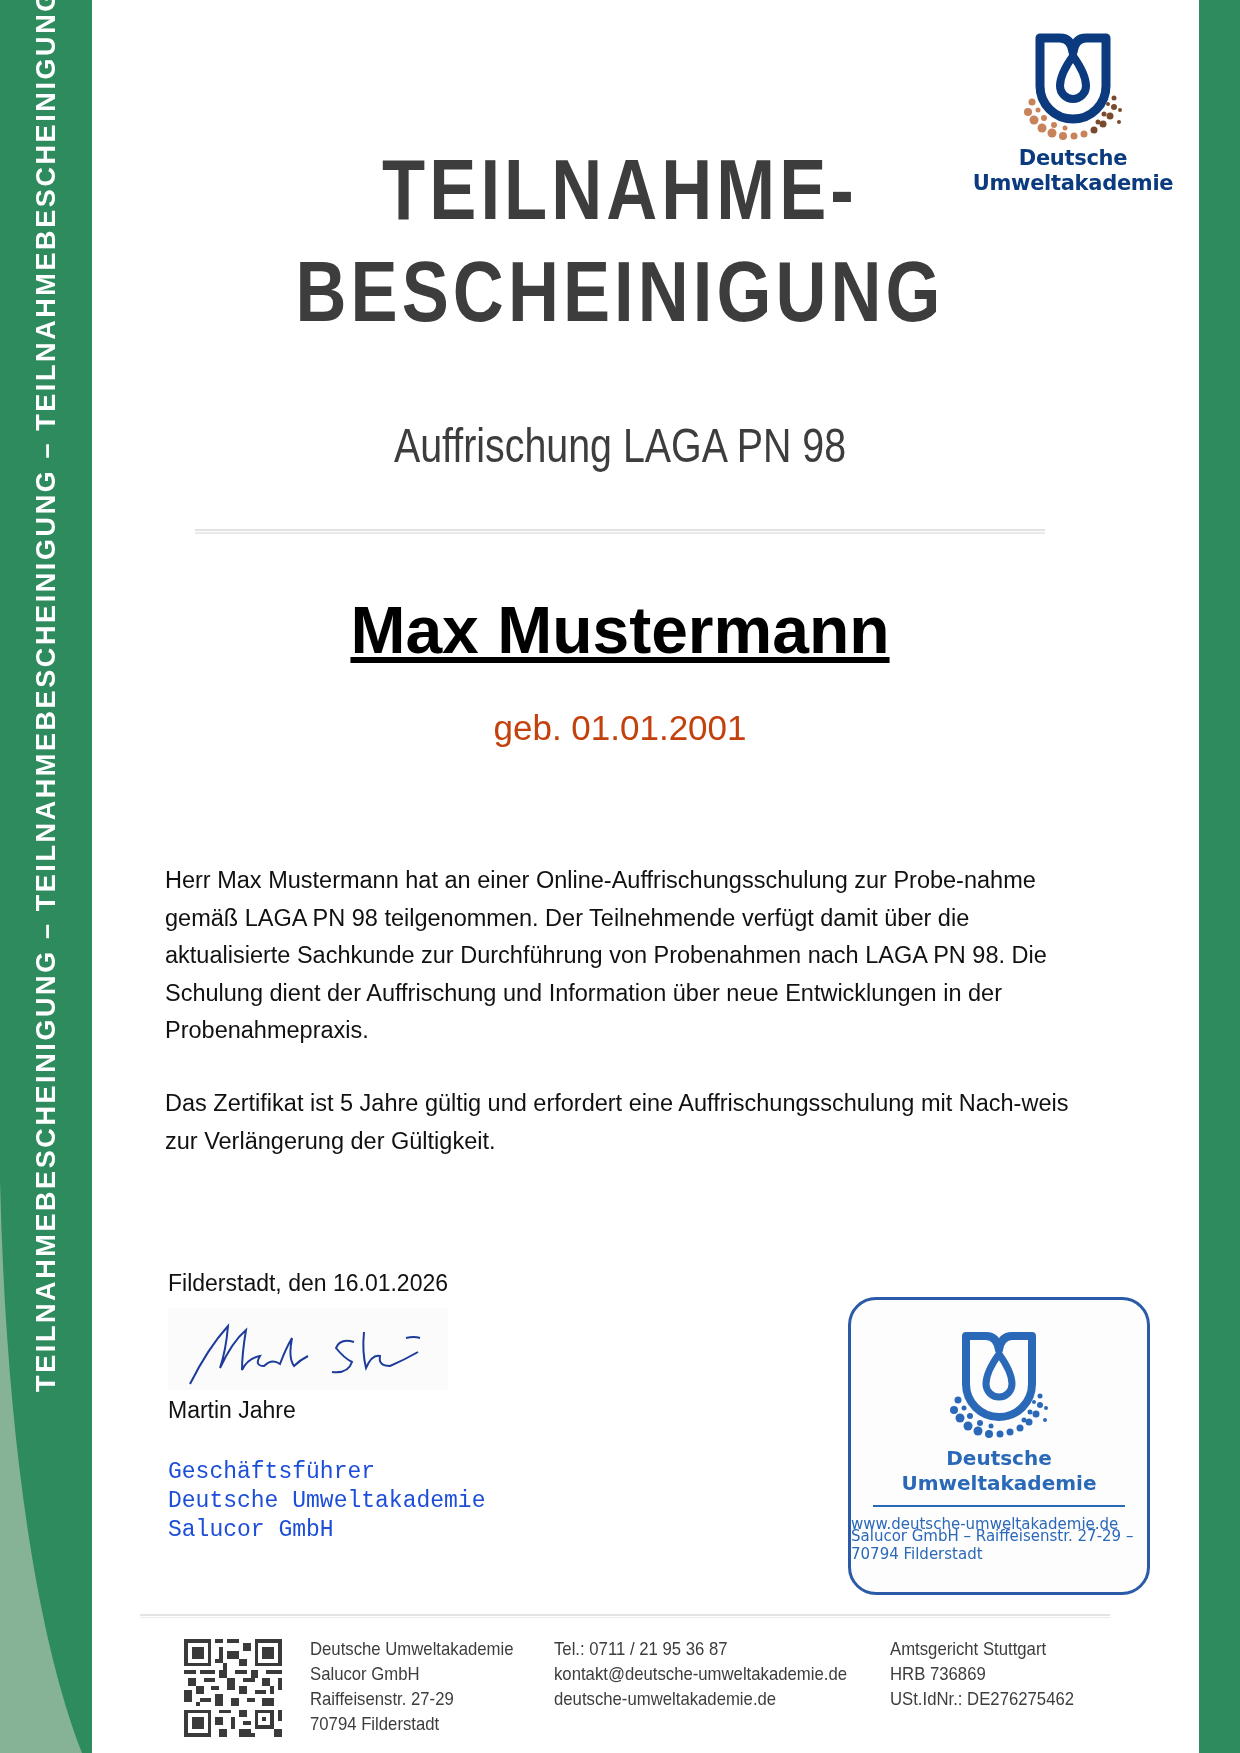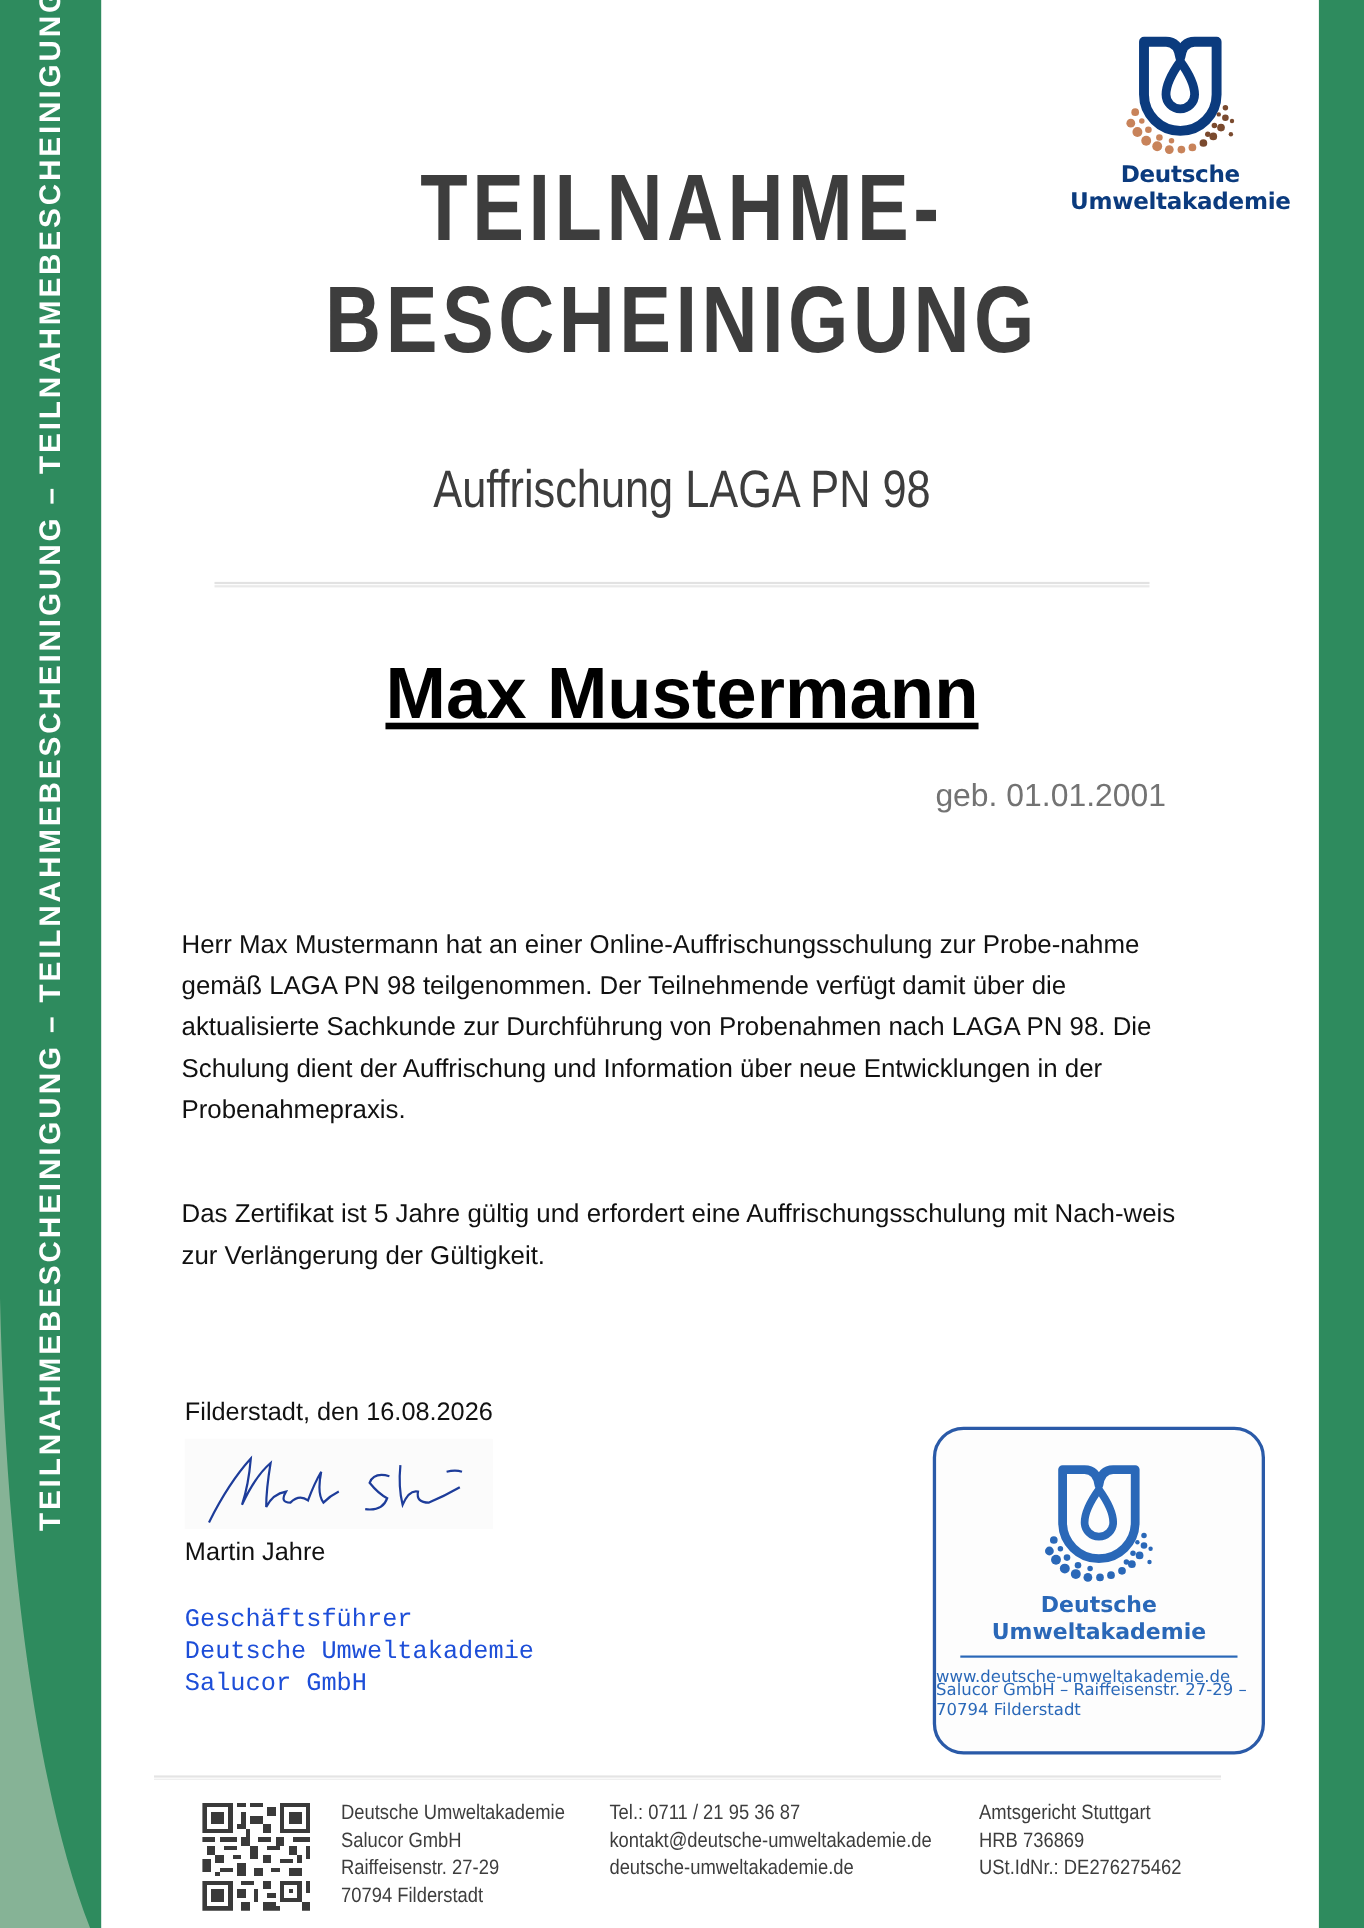--- a/index.html
+++ b/index.html
@@ -22,24 +22,24 @@
   .logo-text { text-align: center; color: #0b3b7e; font-family: "DejaVu Sans", sans-serif; font-weight: bold; font-size: 21px; line-height: 25px; letter-spacing: -0.3px; margin-top: 4px; }
 
   .title { position: absolute; left: 180px; width: 880px; top: 138px; text-align: center; color: #3d3d3d;
     font-family: "Liberation Sans", sans-serif; font-weight: bold; font-size: 86px; line-height: 102px; letter-spacing: 5px;
     transform: scaleX(0.82); transform-origin: center top; }
   .subtitle { position: absolute; left: 180px; width: 880px; top: 418px; text-align: center; color: #3d3d3d;
     font-size: 48px; transform: scaleX(0.82); transform-origin: center top; }
   .divider { position: absolute; left: 195px; width: 850px; top: 529px; height: 5px; border-top: 2px solid #e2e2e2; border-bottom: 2px solid #e9e9e9; }
 
   .name { position: absolute; left: 180px; width: 880px; top: 592px; text-align: center; font-weight: bold; font-size: 66px; color: #000; text-decoration: underline; }
-  .dob { position: absolute; left: 180px; width: 880px; top: 708px; text-align: right; font-size: 29px; color: #737373; }
+  .dob { position: absolute; left: 180px; width: 880px; top: 708px; text-align: center; font-size: 35px; color: #c2410c; }
 
   .body-text { position: absolute; left: 165px; width: 930px; font-size: 23.5px; line-height: 37.5px; color: #111; }
-  .p1 { top: 840px; }
+  .p1 { top: 862px; }
   .p2 { top: 1085px; }
 
   .place-date { position: absolute; left: 168px; top: 1270px; font-size: 23px; color: #111; }
   .signature { position: absolute; left: 168px; top: 1308px; width: 280px; height: 82px; background: #fbfbfb; }
   .signer { position: absolute; left: 168px; top: 1397px; font-size: 23px; color: #111; }
   .signer-role { position: absolute; left: 168px; top: 1458px; font-size: 23px; line-height: 29px; color: #1d4ed8; font-family: Liberation Mono, monospace; }
 
   .stamp { position: absolute; left: 848px; top: 1297px; width: 302px; height: 298px; border: 3px solid #2a5aa8; border-radius: 28px; background: #fdfdfd; }
   .stamp-logo { position: absolute; left: 88px; top: 28px; }
   .stamp-name { position: absolute; left: 0; width: 100%; top: 146px; text-align: center; color: #2a68b8; font-family: "DejaVu Sans", sans-serif; font-weight: bold; font-size: 20px; line-height: 25px; }
@@ -108,21 +108,21 @@
 </div>
 <div class="subtitle">Auffrischung LAGA PN 98</div>
 <div class="divider"></div>
 
 <div class="name">Max Mustermann</div>
 <div class="dob">geb. 01.01.2001</div>
 
 <div class="body-text p1">Herr Max Mustermann hat an einer Online-Auffrischungsschulung zur Probe-nahme gemäß LAGA PN 98 teilgenommen. Der Teilnehmende verfügt damit über die aktualisierte Sachkunde zur Durchführung von Probenahmen nach LAGA PN 98. Die Schulung dient der Auffrischung und Information über neue Entwicklungen in der Probenahmepraxis.</div>
 <div class="body-text p2">Das Zertifikat ist 5 Jahre gültig und erfordert eine Auffrischungsschulung mit Nach-weis zur Verlängerung der Gültigkeit.</div>
 
-<div class="place-date">Filderstadt, den 16.08.2026</div>
+<div class="place-date">Filderstadt, den 16.01.2026</div>
 <div class="signature">
   <svg width="280" height="82" viewBox="0 0 280 82">
     <path d="M22 76 Q40 40 60 18 Q58 42 52 60 Q64 34 78 22 Q74 46 74 62 Q80 50 92 48 Q86 58 96 58 Q104 50 112 56 Q118 40 124 30 Q120 50 126 58 Q132 52 140 48" fill="none" stroke="#1d3c9a" stroke-width="2"></path>
     <path d="M186 34 Q172 30 168 40 Q176 50 184 54 Q180 66 164 64 M196 24 Q194 44 198 60 Q204 46 212 48 Q210 58 222 58 Q236 52 250 44 M238 30 Q246 28 252 30" fill="none" stroke="#1d3c9a" stroke-width="2"></path>
   </svg>
 </div>
 <div class="signer">Martin Jahre</div>
 <div class="signer-role">
   <div>Geschäftsführer</div>
   <div>Deutsche Umweltakademie</div>

